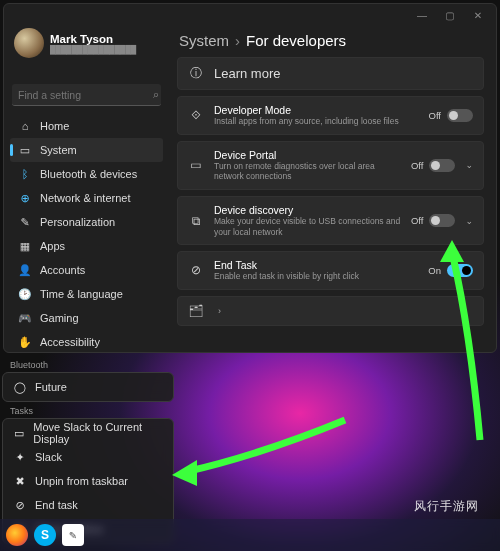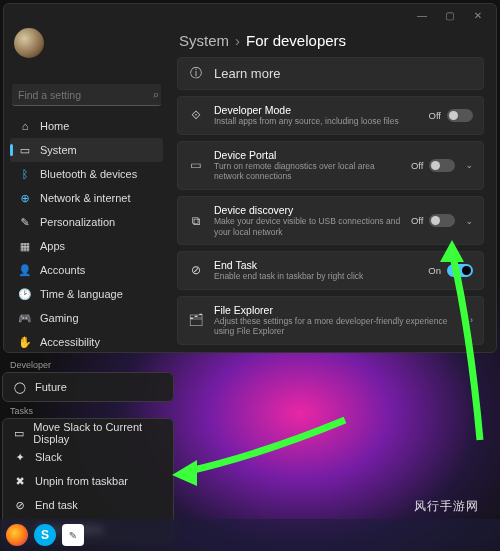--- a/index.html
+++ b/index.html
@@ -102,20 +102,24 @@
   <div class="titlebar">
     <div class="titlebtn">—</div>
     <div class="titlebtn">▢</div>
     <div class="titlebtn">✕</div>
   </div>
   <div class="win-body">
 
     <div class="sidebar">
       <div class="profile">
         <div class="avatar"></div>
+        <div>
+          <div class="profile-name">Mark Tyson</div>
+          <div class="profile-sub">████████████████</div>
+        </div>
       </div>
       <div class="search">
         <input placeholder="Find a setting" style="">
         <span class="search-icon">⌕</span>
       </div>
       <div class="nav" id="nav">
           <div class="nav-item" style="position: relative;">
             <span class="ico" style="">⌂</span>
             <span>Home</span>
           </div>
@@ -205,42 +209,38 @@
             <div class="ctrl">
               <span class="state">Off</span>
               <div class="toggle "></div>
               <span class="chev">⌄</span>
             </div>
           </div>
           <div class="card">
             <span class="lead-ico">⊘</span>
             <div class="card-body">
               <div class="card-title">End Task</div>
-              <div class="card-desc">Enable end task in taskbar by right click</div>
+              <div class="card-desc">Enable end task in visible by right click</div>
             </div>
             <div class="ctrl">
               <span class="state">On</span>
               <div class="toggle on"></div>
             </div>
           </div>
           <div class="card">
             <span class="lead-ico">🗂</span>
-            <div class="card-body">
-              <div class="card-title">File Explorer</div>
-              <div class="card-desc">Adjust these settings for a more developer-friendly experience using File Explorer</div>
-            </div>
             <span class="chev">›</span>
           </div>
         </div>
     </div>
   </div>
 </div>
 
 <div class="ctxwrap">
-  <div class="ctx-section-label">Developer</div>
+  <div class="ctx-section-label">Bluetooth</div>
   <div class="ctx-panel" id="ctx-ws">
       <div class="ctx-item">
         <span class="ci">◯</span>
         <span>Future</span>
       </div>
     </div>
   <div class="ctx-section-label">Tasks</div>
   <div class="ctx-panel" id="ctx-tasks">
       <div class="ctx-item">
         <span class="ci">▭</span>

